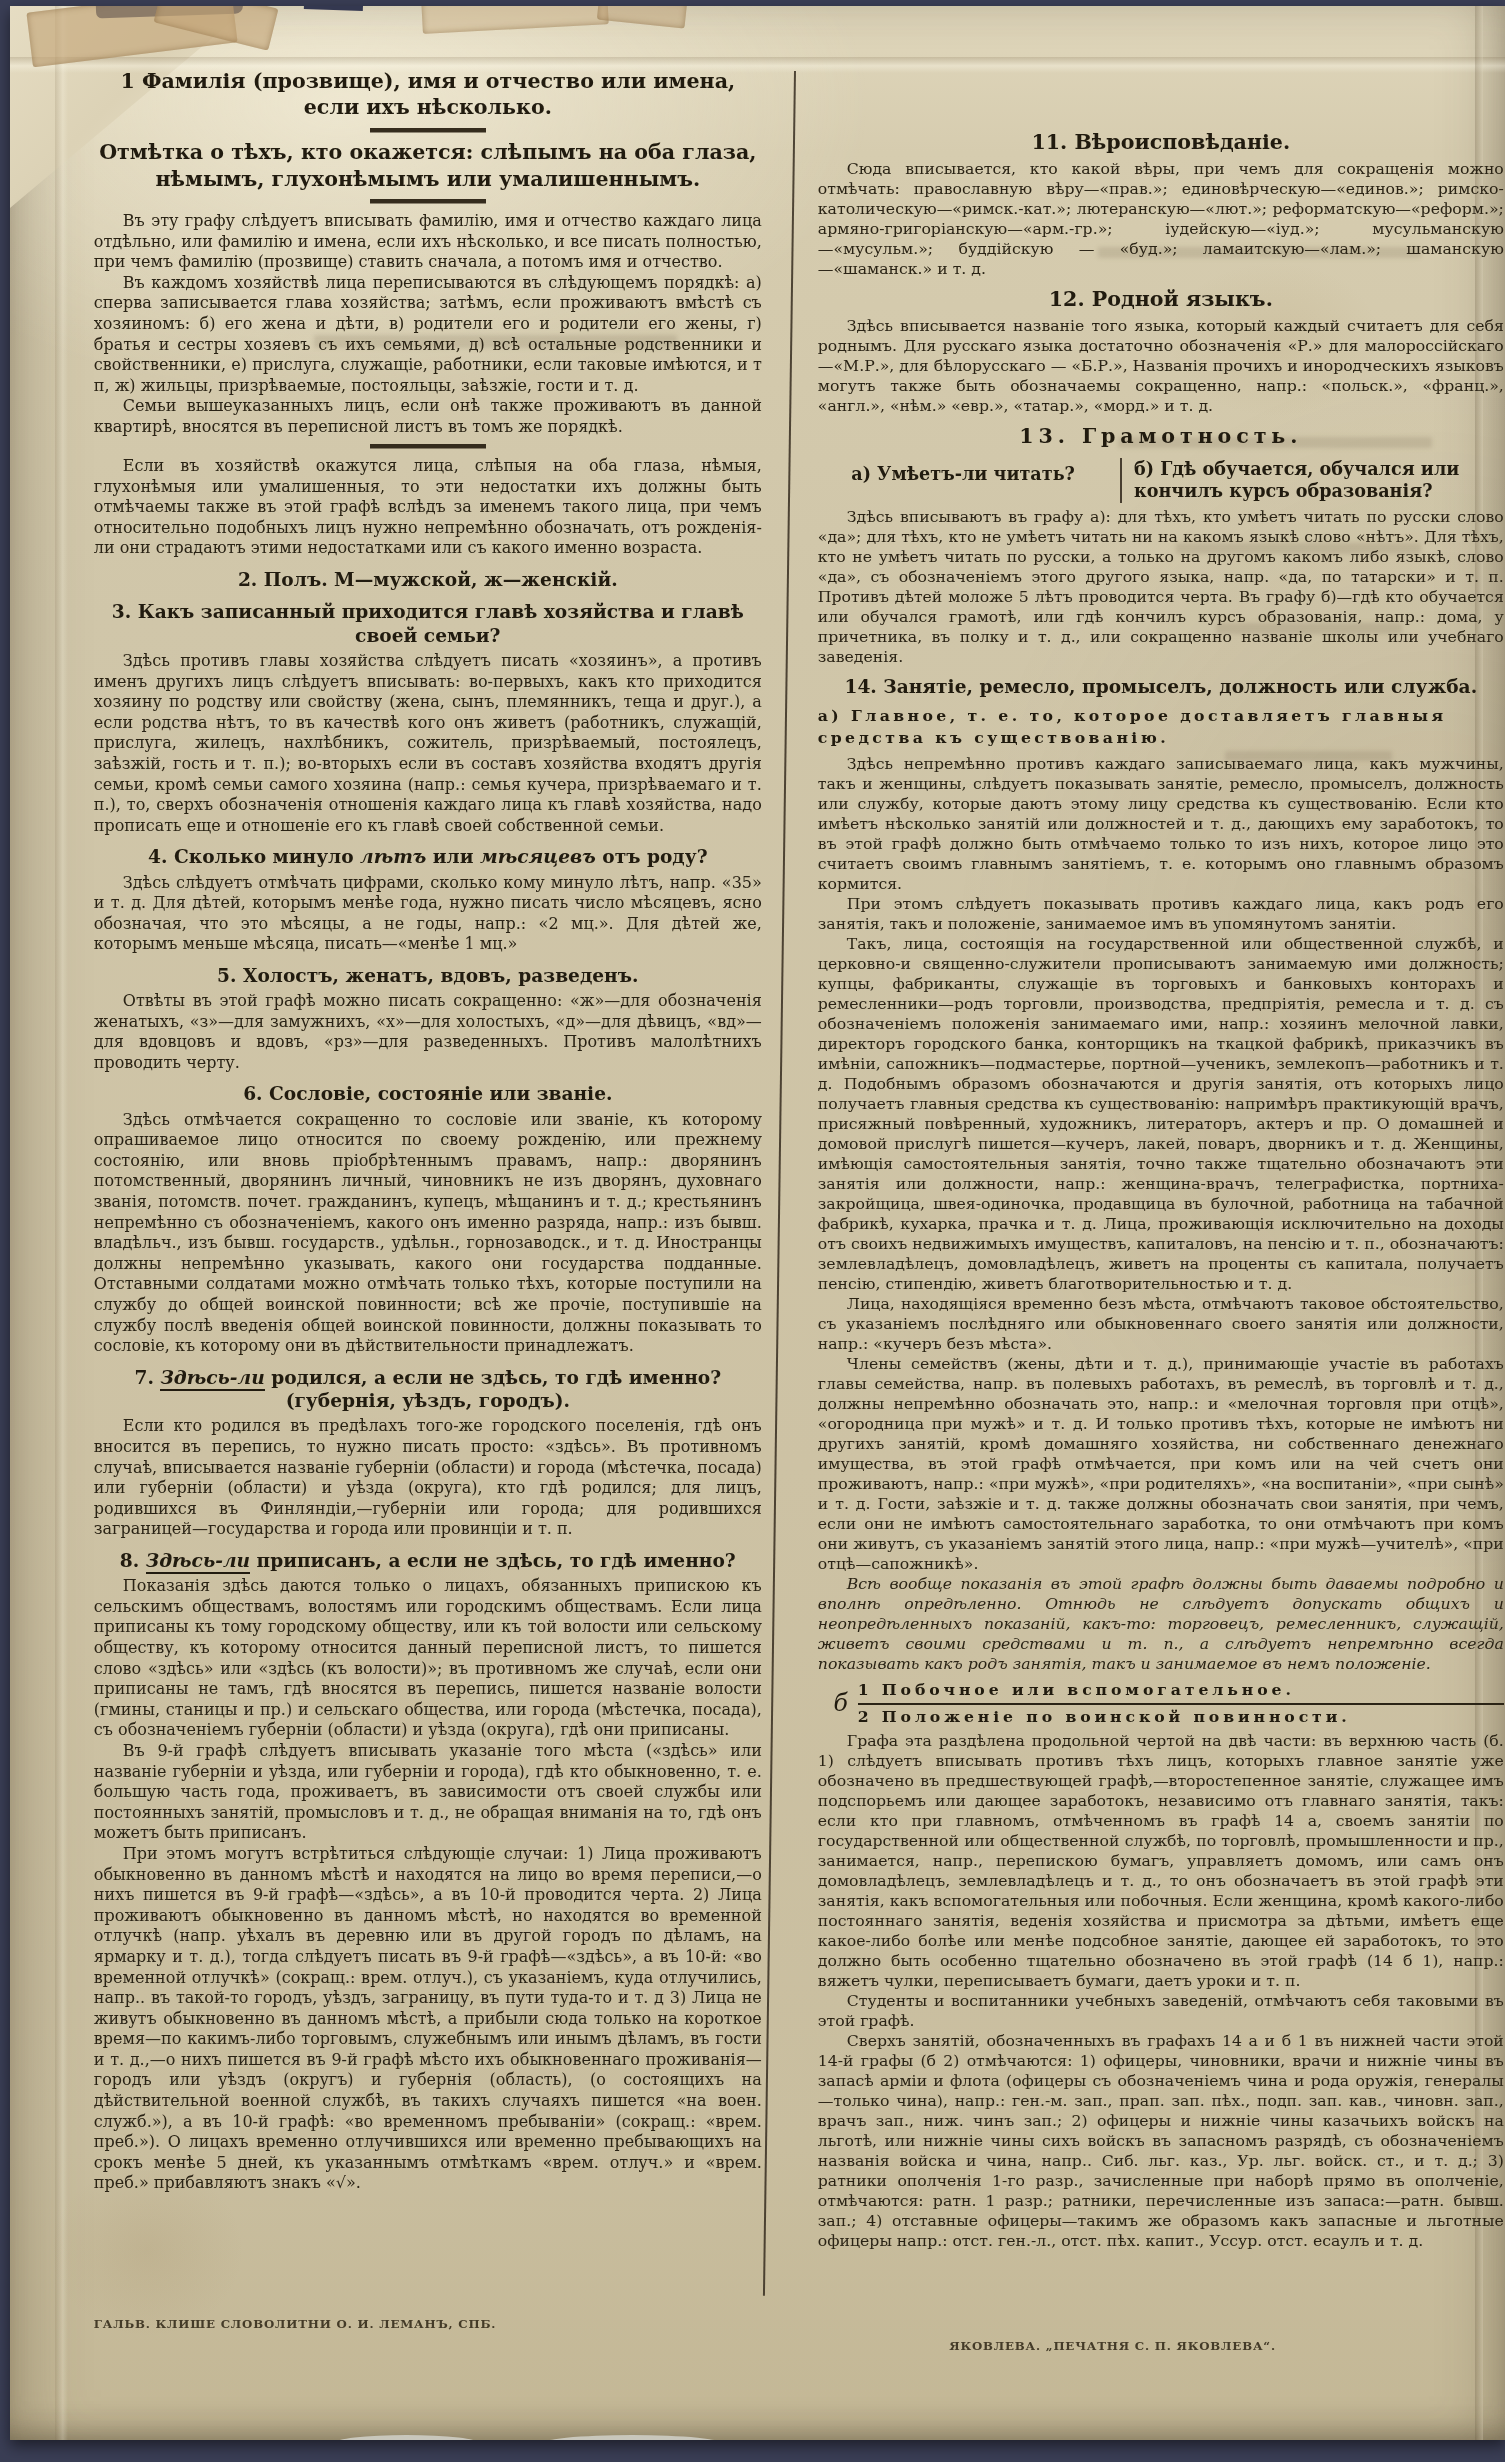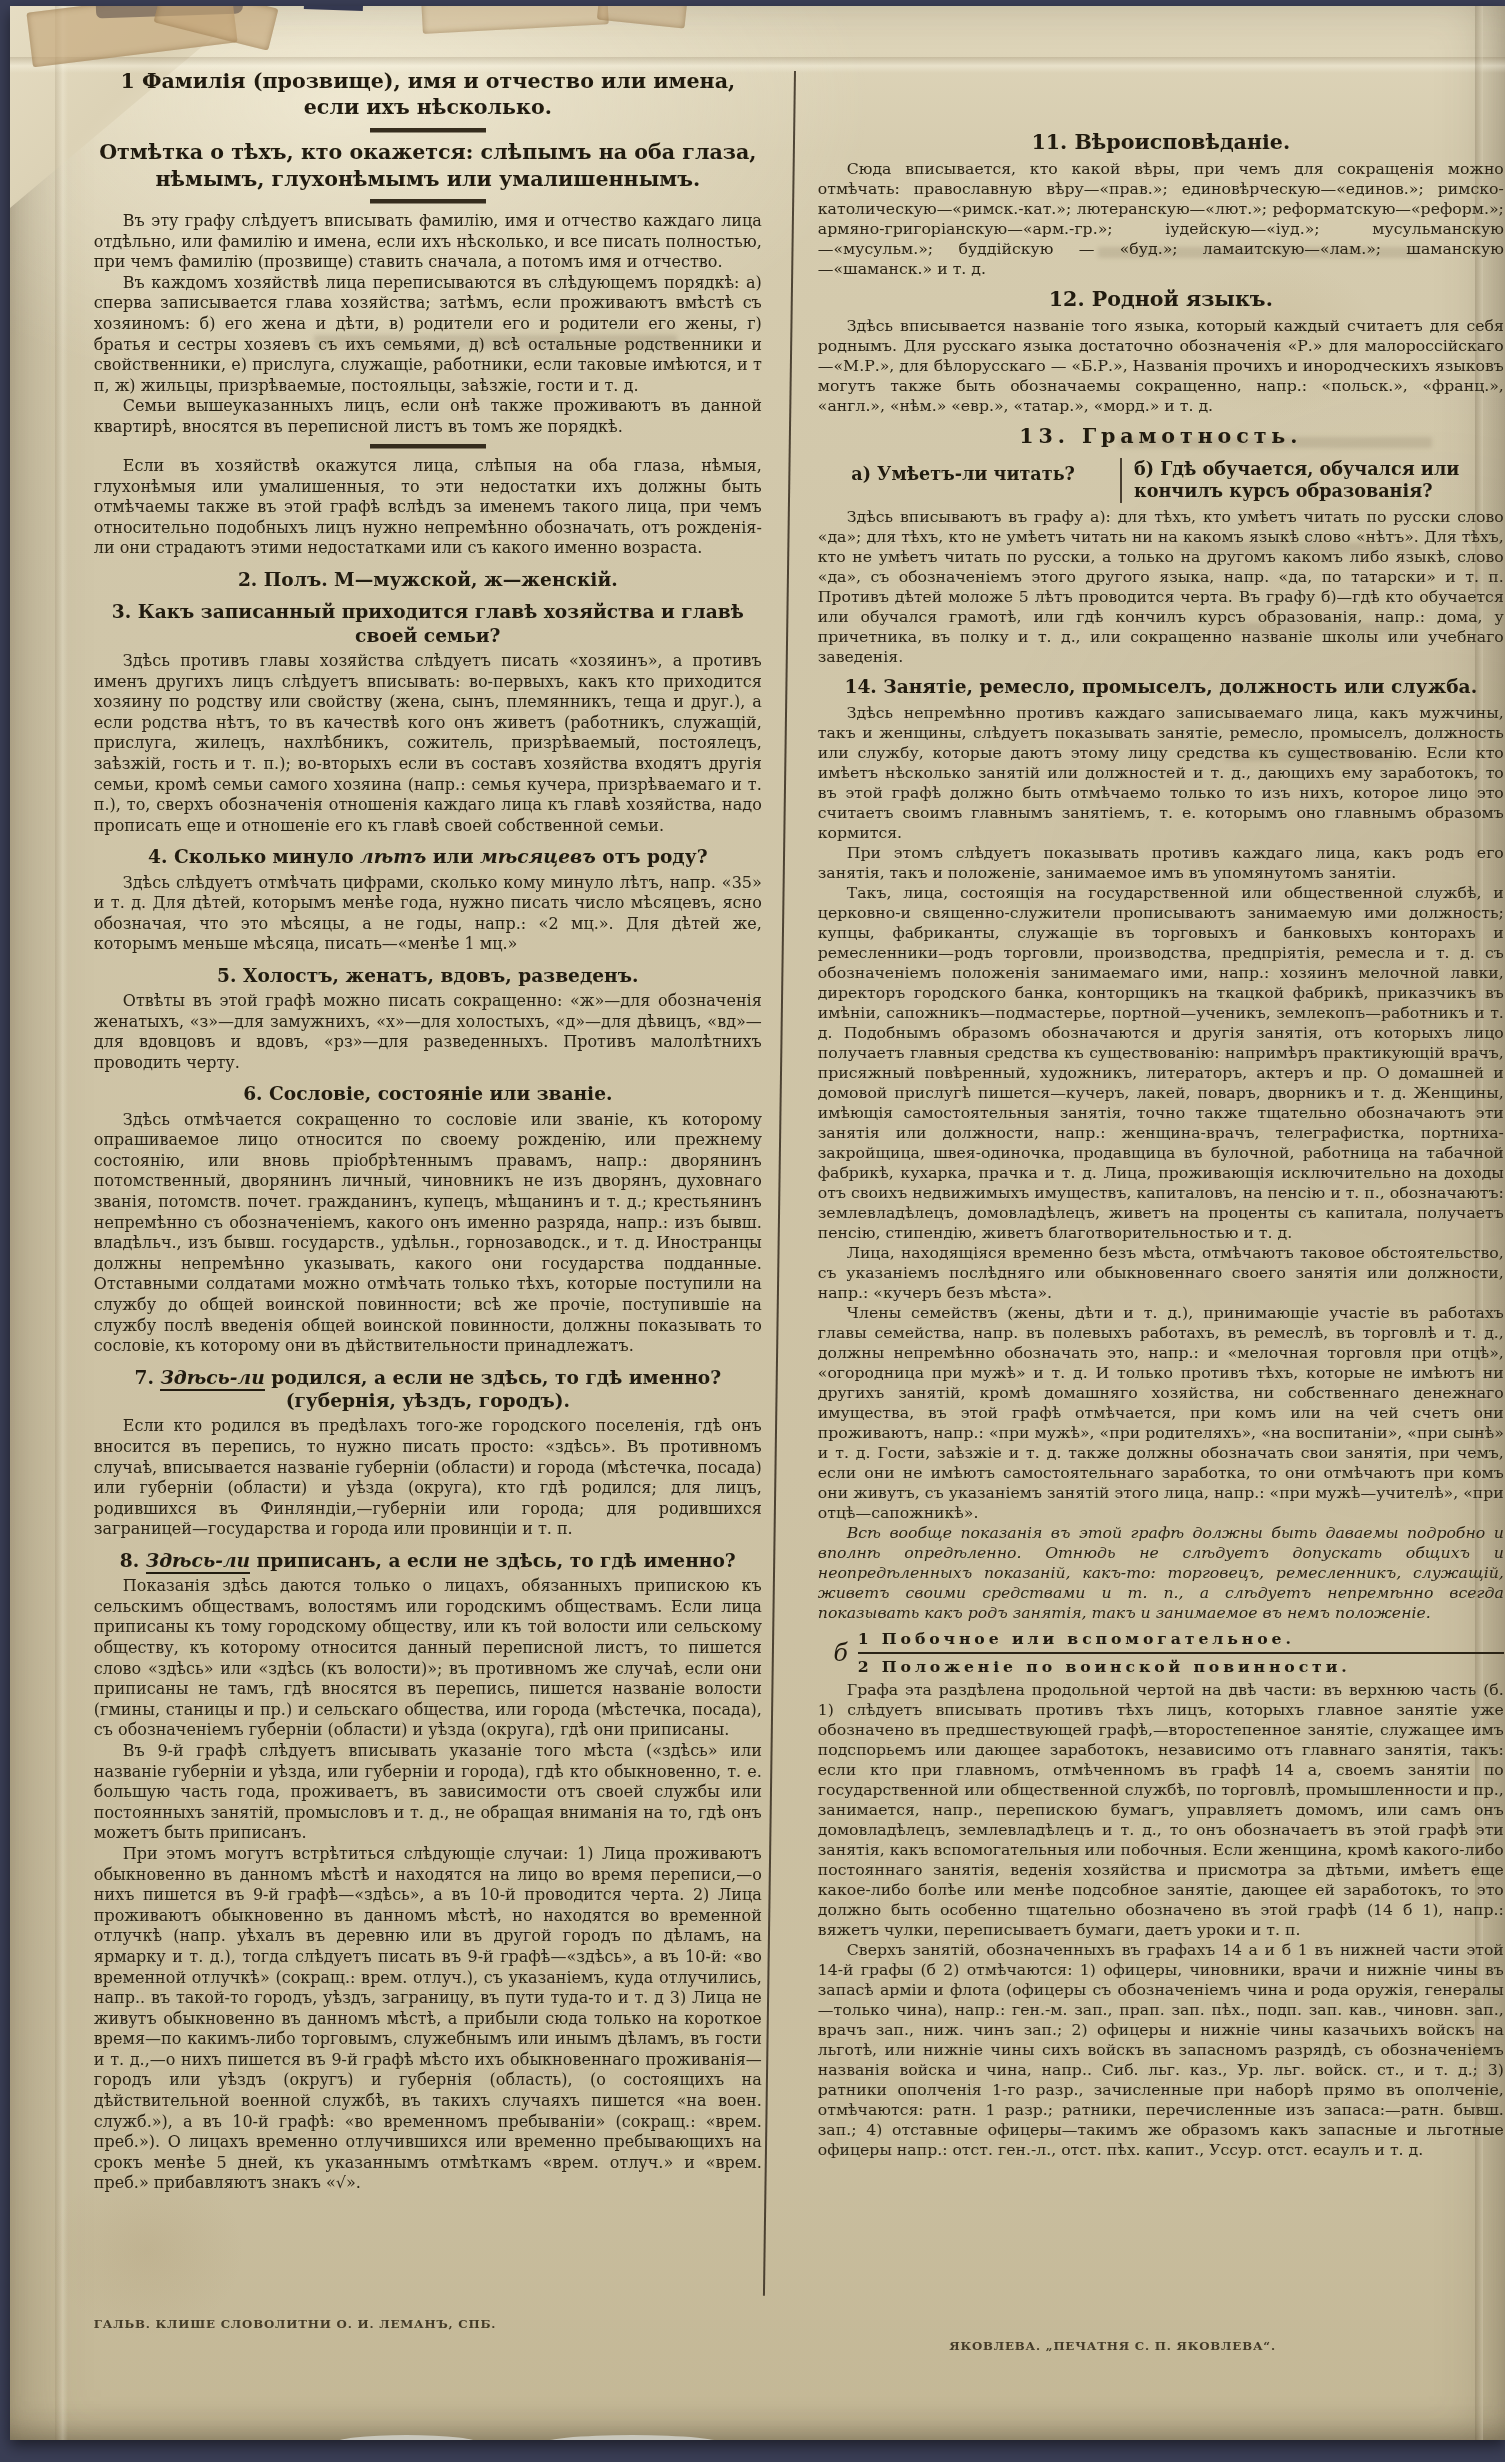--- a/index.html
+++ b/index.html
@@ -166,35 +166,37 @@
       <p>Здѣсь вписывается названіе того языка, который каждый считаетъ для себя роднымъ. Для русскаго языка достаточно обозначенія «Р.» для малороссійскаго—«М.Р.», для бѣлорусскаго — «Б.Р.», Названія прочихъ и инородческихъ языковъ могутъ также быть обозначаемы сокращенно, напр.: «польск.», «франц.», «англ.», «нѣм.» «евр.», «татар.», «морд.» и т. д.</p>
 
       <div class="head lg sp">13. Грамотность.</div>
       <div class="grid2 g13">
         <div class="cell ca">а) Умѣетъ-ли читать?</div>
         <div class="cell cb">б) Гдѣ обучается, обучался или кончилъ курсъ образованія?</div>
       </div>
       <p>Здѣсь вписываютъ въ графу а): для тѣхъ, кто умѣетъ читать по русски слово «да»; для тѣхъ, кто не умѣетъ читать ни на какомъ языкѣ слово «нѣтъ». Для тѣхъ, кто не умѣетъ читать по русски, а только на другомъ какомъ либо языкѣ, слово «да», съ обозначеніемъ этого другого языка, напр. «да, по татарски» и т. п. Противъ дѣтей моложе 5 лѣтъ проводится черта. Въ графу б)—гдѣ кто обучается или обучался грамотѣ, или гдѣ кончилъ курсъ образованія, напр.: дома, у причетника, въ полку и т. д., или сокращенно названіе школы или учебнаго заведенія.</p>
 
       <div class="head md">14. Занятіе, ремесло, промыселъ, должность или служба.</div>
+      <div class="subhead">а) Главное, т. е. то, которое доставляетъ главныя средства къ существованію.</div>
       <p>Здѣсь непремѣнно противъ каждаго записываемаго лица, какъ мужчины, такъ и женщины, слѣдуетъ показывать занятіе, ремесло, промыселъ, должность или службу, которые даютъ этому лицу средства къ существованію. Если кто имѣетъ нѣсколько занятій или должностей и т. д., дающихъ ему заработокъ, то въ этой графѣ должно быть отмѣчаемо только то изъ нихъ, которое лицо это считаетъ своимъ главнымъ занятіемъ, т. е. которымъ оно главнымъ образомъ кормится.</p>
       <p>При этомъ слѣдуетъ показывать противъ каждаго лица, какъ родъ его занятія, такъ и положеніе, занимаемое имъ въ упомянутомъ занятіи.</p>
       <p>Такъ, лица, состоящія на государственной или общественной службѣ, и церковно-и священно-служители прописываютъ занимаемую ими должность; купцы, фабриканты, служащіе въ торговыхъ и банковыхъ конторахъ и ремесленники—родъ торговли, производства, предпріятія, ремесла и т. д. съ обозначеніемъ положенія занимаемаго ими, напр.: хозяинъ мелочной лавки, директоръ городского банка, конторщикъ на ткацкой фабрикѣ, приказчикъ въ имѣніи, сапожникъ—подмастерье, портной—ученикъ, землекопъ—работникъ и т. д. Подобнымъ образомъ обозначаются и другія занятія, отъ которыхъ лицо получаетъ главныя средства къ существованію: напримѣръ практикующій врачъ, присяжный повѣренный, художникъ, литераторъ, актеръ и пр. О домашней и домовой прислугѣ пишется—кучеръ, лакей, поваръ, дворникъ и т. д. Женщины, имѣющія самостоятельныя занятія, точно также тщательно обозначаютъ эти занятія или должности, напр.: женщина-врачъ, телеграфистка, портниха-закройщица, швея-одиночка, продавщица въ булочной, работница на табачной фабрикѣ, кухарка, прачка и т. д. Лица, проживающія исключительно на доходы отъ своихъ недвижимыхъ имуществъ, капиталовъ, на пенсію и т. п., обозначаютъ: землевладѣлецъ, домовладѣлецъ, живетъ на проценты съ капитала, получаетъ пенсію, стипендію, живетъ благотворительностью и т. д.</p>
       <p>Лица, находящіяся временно безъ мѣста, отмѣчаютъ таковое обстоятельство, съ указаніемъ послѣдняго или обыкновеннаго своего занятія или должности, напр.: «кучеръ безъ мѣста».</p>
       <p>Члены семействъ (жены, дѣти и т. д.), принимающіе участіе въ работахъ главы семейства, напр. въ полевыхъ работахъ, въ ремеслѣ, въ торговлѣ и т. д., должны непремѣнно обозначать это, напр.: и «мелочная торговля при отцѣ», «огородница при мужѣ» и т. д. И только противъ тѣхъ, которые не имѣютъ ни другихъ занятій, кромѣ домашняго хозяйства, ни собственнаго денежнаго имущества, въ этой графѣ отмѣчается, при комъ или на чей счетъ они проживаютъ, напр.: «при мужѣ», «при родителяхъ», «на воспитаніи», «при сынѣ» и т. д. Гости, заѣзжіе и т. д. также должны обозначать свои занятія, при чемъ, если они не имѣютъ самостоятельнаго заработка, то они отмѣчаютъ при комъ они живутъ, съ указаніемъ занятій этого лица, напр.: «при мужѣ—учителѣ», «при отцѣ—сапожникѣ».</p>
       <p class="it">Всѣ вообще показанія въ этой графѣ должны быть даваемы подробно и вполнѣ опредѣленно. Отнюдь не слѣдуетъ допускать общихъ и неопредѣленныхъ показаній, какъ-то: торговецъ, ремесленникъ, служащій, живетъ своими средствами и т. п., а слѣдуетъ непремѣнно всегда показывать какъ родъ занятія, такъ и занимаемое въ немъ положеніе.</p>
 
       <div class="bblock">
         <div class="blabel">б</div>
         <div class="blines">
           <div class="bline1">1 Побочное или вспомогательное.</div>
           <div class="bline2">2 Положеніе по воинской повинности.</div>
         </div>
       </div>
       <p>Графа эта раздѣлена продольной чертой на двѣ части: въ верхнюю часть (б. 1) слѣдуетъ вписывать противъ тѣхъ лицъ, которыхъ главное занятіе уже обозначено въ предшествующей графѣ,—второстепенное занятіе, служащее имъ подспорьемъ или дающее заработокъ, независимо отъ главнаго занятія, такъ: если кто при главномъ, отмѣченномъ въ графѣ 14 а, своемъ занятіи по государственной или общественной службѣ, по торговлѣ, промышленности и пр., занимается, напр., перепискою бумагъ, управляетъ домомъ, или самъ онъ домовладѣлецъ, землевладѣлецъ и т. д., то онъ обозначаетъ въ этой графѣ эти занятія, какъ вспомогательныя или побочныя. Если женщина, кромѣ какого-либо постояннаго занятія, веденія хозяйства и присмотра за дѣтьми, имѣетъ еще какое-либо болѣе или менѣе подсобное занятіе, дающее ей заработокъ, то это должно быть особенно тщательно обозначено въ этой графѣ (14 б 1), напр.: вяжетъ чулки, переписываетъ бумаги, даетъ уроки и т. п.</p>
+      <p>Студенты и воспитанники учебныхъ заведеній, отмѣчаютъ себя таковыми въ этой графѣ.</p>
       <p>Сверхъ занятій, обозначенныхъ въ графахъ 14 а и б 1 въ нижней части этой 14-й графы (б 2) отмѣчаются: 1) офицеры, чиновники, врачи и нижніе чины въ запасѣ арміи и флота (офицеры съ обозначеніемъ чина и рода оружія, генералы—только чина), напр.: ген.-м. зап., прап. зап. пѣх., подп. зап. кав., чиновн. зап., врачъ зап., ниж. чинъ зап.; 2) офицеры и нижніе чины казачьихъ войскъ на льготѣ, или нижніе чины сихъ войскъ въ запасномъ разрядѣ, съ обозначеніемъ названія войска и чина, напр.. Сиб. льг. каз., Ур. льг. войск. ст., и т. д.; 3) ратники ополченія 1-го разр., зачисленные при наборѣ прямо въ ополченіе, отмѣчаются: ратн. 1 разр.; ратники, перечисленные изъ запаса:—ратн. бывш. зап.; 4) отставные офицеры—такимъ же образомъ какъ запасные и льготные офицеры напр.: отст. ген.-л., отст. пѣх. капит., Уссур. отст. есаулъ и т. д.</p>
     </div>
 
     <div class="imprint left">ГАЛЬВ. КЛИШЕ СЛОВОЛИТНИ О. И. ЛЕМАНЪ, СПБ.</div>
     <div class="imprint right">ЯКОВЛЕВА. „ПЕЧАТНЯ С. П. ЯКОВЛЕВА“.</div>
 
     <div class="blob b1"></div>
     <div class="blob b2"></div>
   </div>
 </div>

